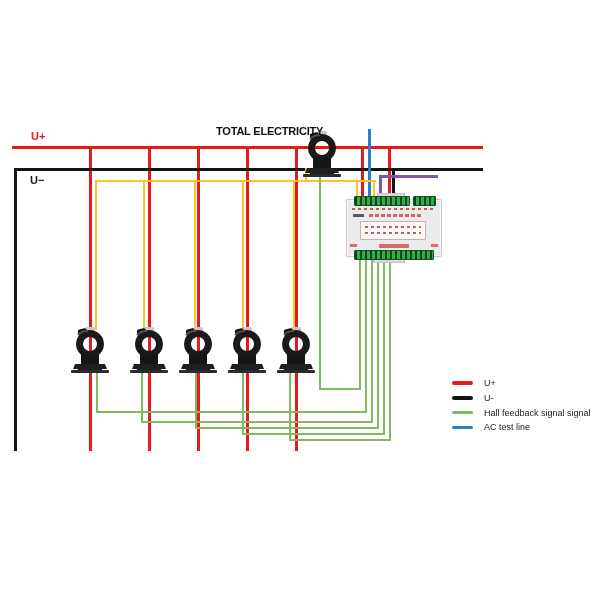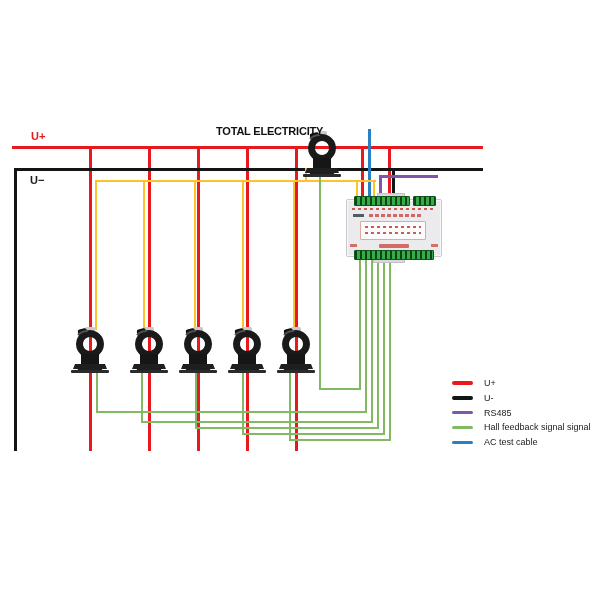--- a/index.html
+++ b/index.html
@@ -189,26 +189,22 @@
   <div class="legend">
     <div class="legend-row">
       <div class="swatch thick" data-color="u_plus"></div>
       <span class="legend-label">U+</span>
     </div>
     <div class="legend-row">
       <div class="swatch thick" data-color="u_minus"></div>
       <span class="legend-label">U-</span>
     </div>
     <div class="legend-row">
-      <div class="swatch" data-color="rs485"></div>
-      <span class="legend-label">RS485</span>
-    </div>
-    <div class="legend-row">
       <div class="swatch" data-color="hall_feedback"></div>
       <span class="legend-label">Hall feedback signal signal</span>
     </div>
     <div class="legend-row">
       <div class="swatch" data-color="ac_test"></div>
-      <span class="legend-label">AC test cable</span>
+      <span class="legend-label">AC test line</span>
     </div>
   </div>
 
 </div>
 
 </body></html>

